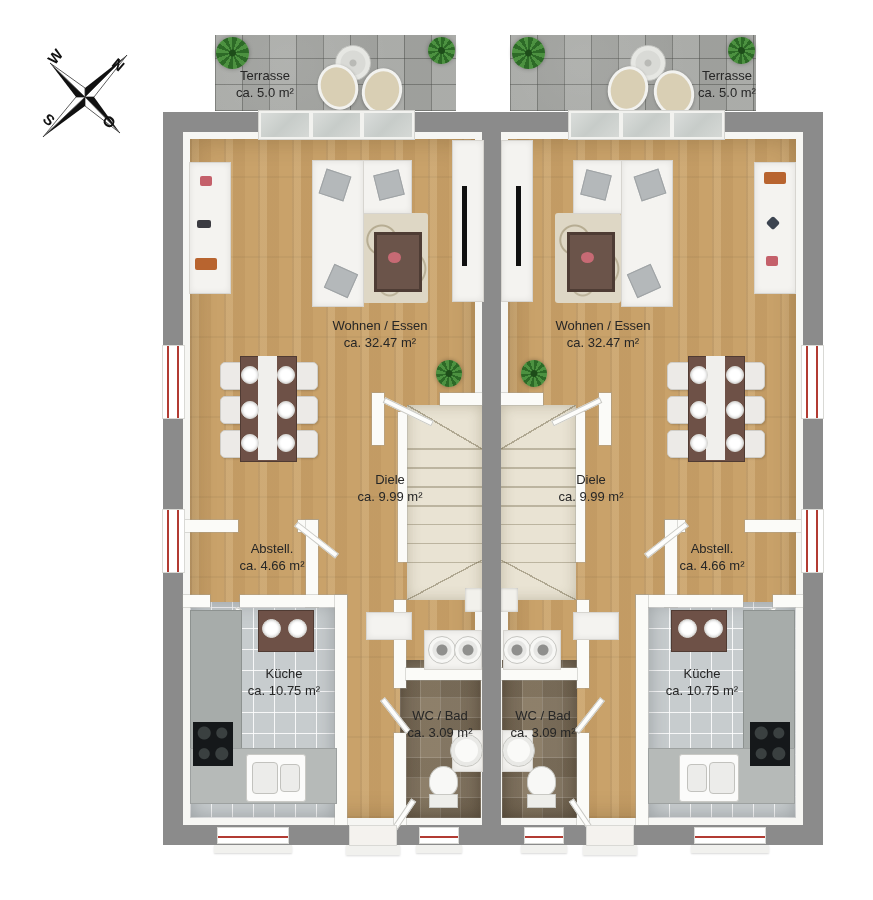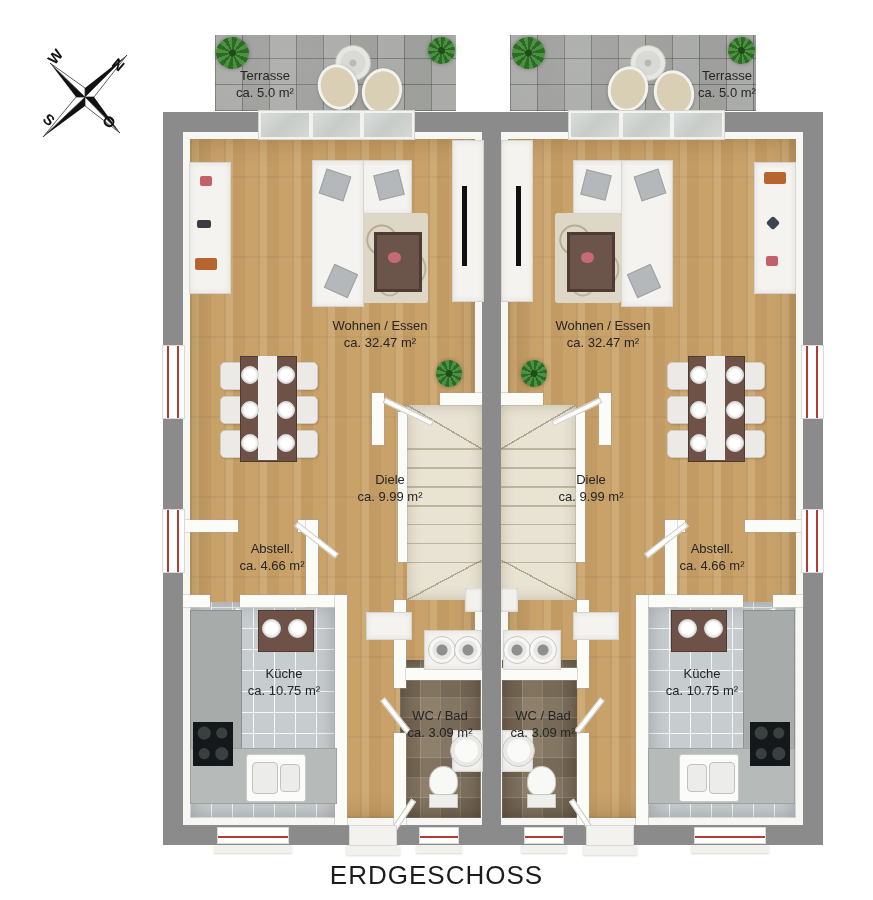--- a/index.html
+++ b/index.html
@@ -346,15 +346,14 @@
   </div>
   <div class="room-label" style="left:370px;top:708px">
     <span class="nm">WC / Bad</span>
     <span class="ar">ca. 3.09 m²</span>
   </div>
   <div class="room-label" style="left:473px;top:708px">
     <span class="nm">WC / Bad</span>
     <span class="ar">ca. 3.09 m²</span>
   </div>
 
-  <div class="title">ERDGESCHOSS</div>
 
 </div>
 
 </body></html>

